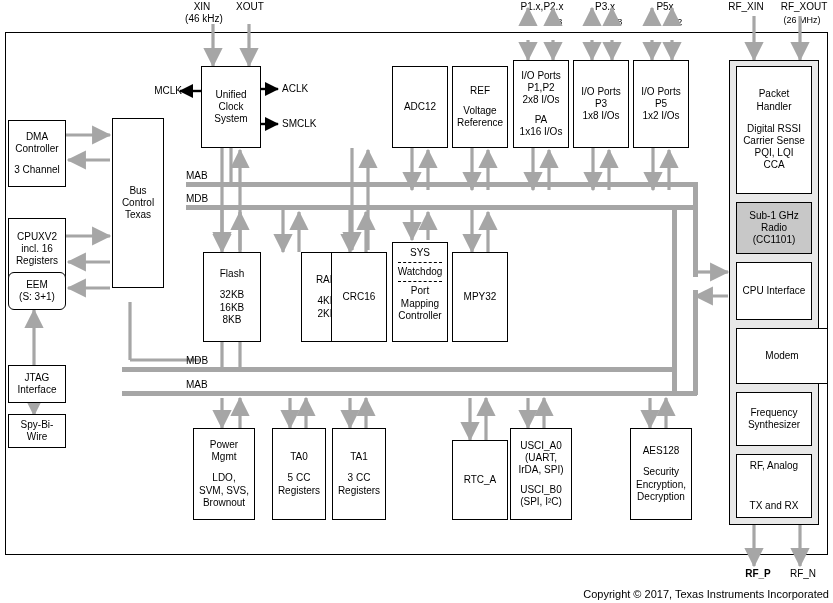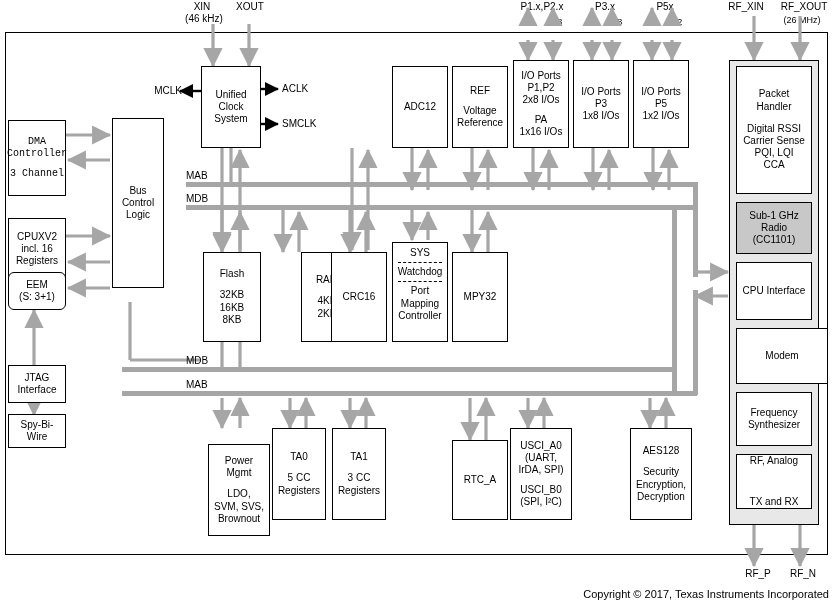--- a/index.html
+++ b/index.html
@@ -93,21 +93,21 @@
   <div class="lbl" style="left:718px;top:1px;width:56px;">
     <span>RF_XIN</span>
   </div>
   <div class="lbl" style="left:775px;top:1px;width:58px;">
     <span>RF_XOUT</span>
   </div>
   <div class="lbl small" style="left:772px;top:15px;width:60px;">
     <span>(26 MHz)</span>
   </div>
 
-  <div class="lbl" style="left:738px;top:568px;width:40px;">
+  <div class="lbl" style="left:738px;top:568px;width:40px;font-weight:bold;">
     <span>RF_P</span>
   </div>
   <div class="lbl" style="left:783px;top:568px;width:40px;">
     <span>RF_N</span>
   </div>
 
   <div class="outer" style="left:5px;top:32px;width:823px;height:523px;"></div>
 
   <svg class="ovl">
     <defs>
@@ -248,21 +248,21 @@
   <div class="lbl" style="left:144px;top:85px;width:38px;text-align:right;">
     <span>MCLK</span>
   </div>
   <div class="lbl" style="left:282px;top:83px;width:40px;text-align:left;">
     <span>ACLK</span>
   </div>
   <div class="lbl" style="left:282px;top:118px;width:46px;text-align:left;">
     <span>SMCLK</span>
   </div>
 
-  <div class="box" style="left:8px;top:120px;width:58px;height:76px;font-family:Liberation Mono, monospace;">
+  <div class="box" style="left:8px;top:120px;width:58px;height:67px;">
     <span class="ln">DMA</span>
     <span class="ln">Controller</span>
     <span class="ln" style="height:8px;"></span>
     <span class="ln">3 Channel</span>
   </div>
 
   <div class="box" style="left:8px;top:218px;width:58px;height:62px;">
     <span class="ln">CPUXV2</span>
     <span class="ln">incl. 16</span>
     <span class="ln">Registers</span>
@@ -279,21 +279,21 @@
   </div>
 
   <div class="box" style="left:8px;top:414px;width:58px;height:34px;">
     <span class="ln">Spy-Bi-</span>
     <span class="ln">Wire</span>
   </div>
 
   <div class="box" style="left:112px;top:118px;width:52px;height:170px;">
     <span class="ln">Bus</span>
     <span class="ln">Control</span>
-    <span class="ln">Logic</span>
+    <span class="ln">Texas</span>
   </div>
 
   <div class="box" style="left:201px;top:66px;width:60px;height:82px;">
     <span class="ln">Unified</span>
     <span class="ln">Clock</span>
     <span class="ln">System</span>
   </div>
 
 
   <div class="box" style="left:392px;top:66px;width:56px;height:82px;">
@@ -354,21 +354,21 @@
     <div style="width:80%;border-top:1px dashed #000;margin:3px 0;"></div>
     <span class="ln">Port</span>
     <span class="ln">Mapping</span>
     <span class="ln">Controller</span>
   </div>
 
   <div class="box" style="left:452px;top:252px;width:56px;height:90px;">
     <span class="ln">MPY32</span>
   </div>
 
-  <div class="box" style="left:208px;top:428px;width:62px;height:92px;margin-top:16px;">
+  <div class="box" style="left:193px;top:428px;width:62px;height:92px;">
     <span class="ln">Power</span>
     <span class="ln">Mgmt</span>
     <span class="ln" style="height:9px;"></span>
     <span class="ln">LDO,</span>
     <span class="ln">SVM, SVS,</span>
     <span class="ln">Brownout</span>
   </div>
 
   <div class="box" style="left:272px;top:428px;width:54px;height:92px;">
     <span class="ln">TA0</span>
@@ -429,20 +429,20 @@
 
   <div class="box" style="left:736px;top:328px;width:92px;height:56px;">
     <span class="ln">Modem</span>
   </div>
 
   <div class="box" style="left:736px;top:392px;width:76px;height:54px;">
     <span class="ln">Frequency</span>
     <span class="ln">Synthesizer</span>
   </div>
 
-  <div class="box" style="left:736px;top:454px;width:76px;height:55px;gap:28px;">
+  <div class="box" style="left:736px;top:454px;width:76px;height:64px;gap:28px;">
     <span class="ln">RF, Analog</span>
     <span class="ln">TX and RX</span>
   </div>
 
   <div class="copyright">Copyright © 2017, Texas Instruments Incorporated</div>
 
 </div>
 
 </body></html>

